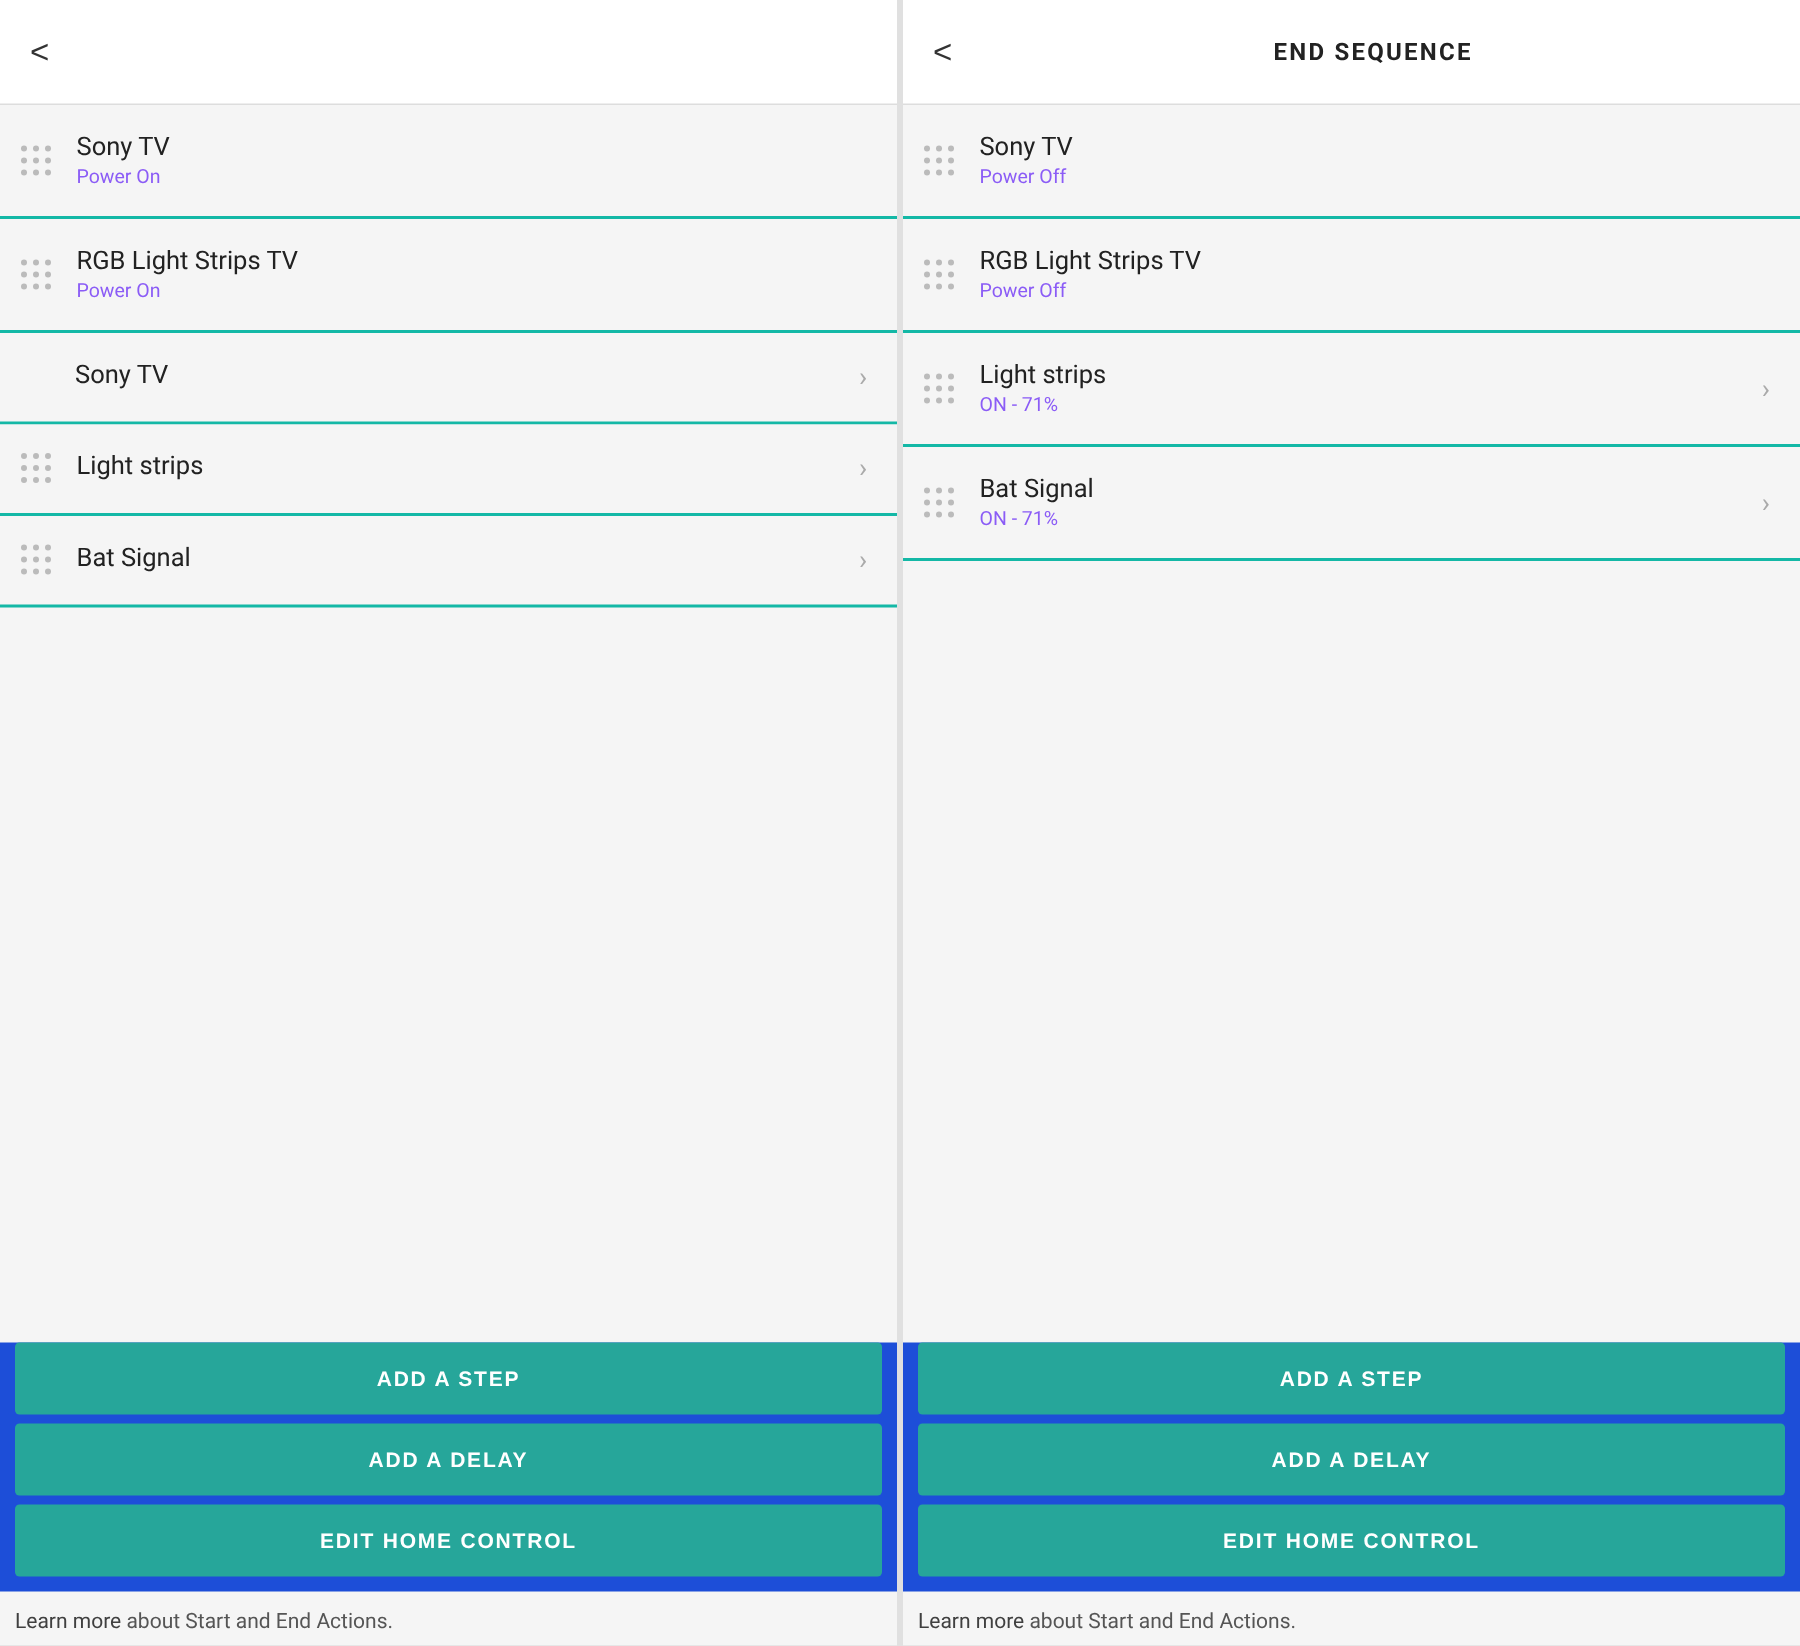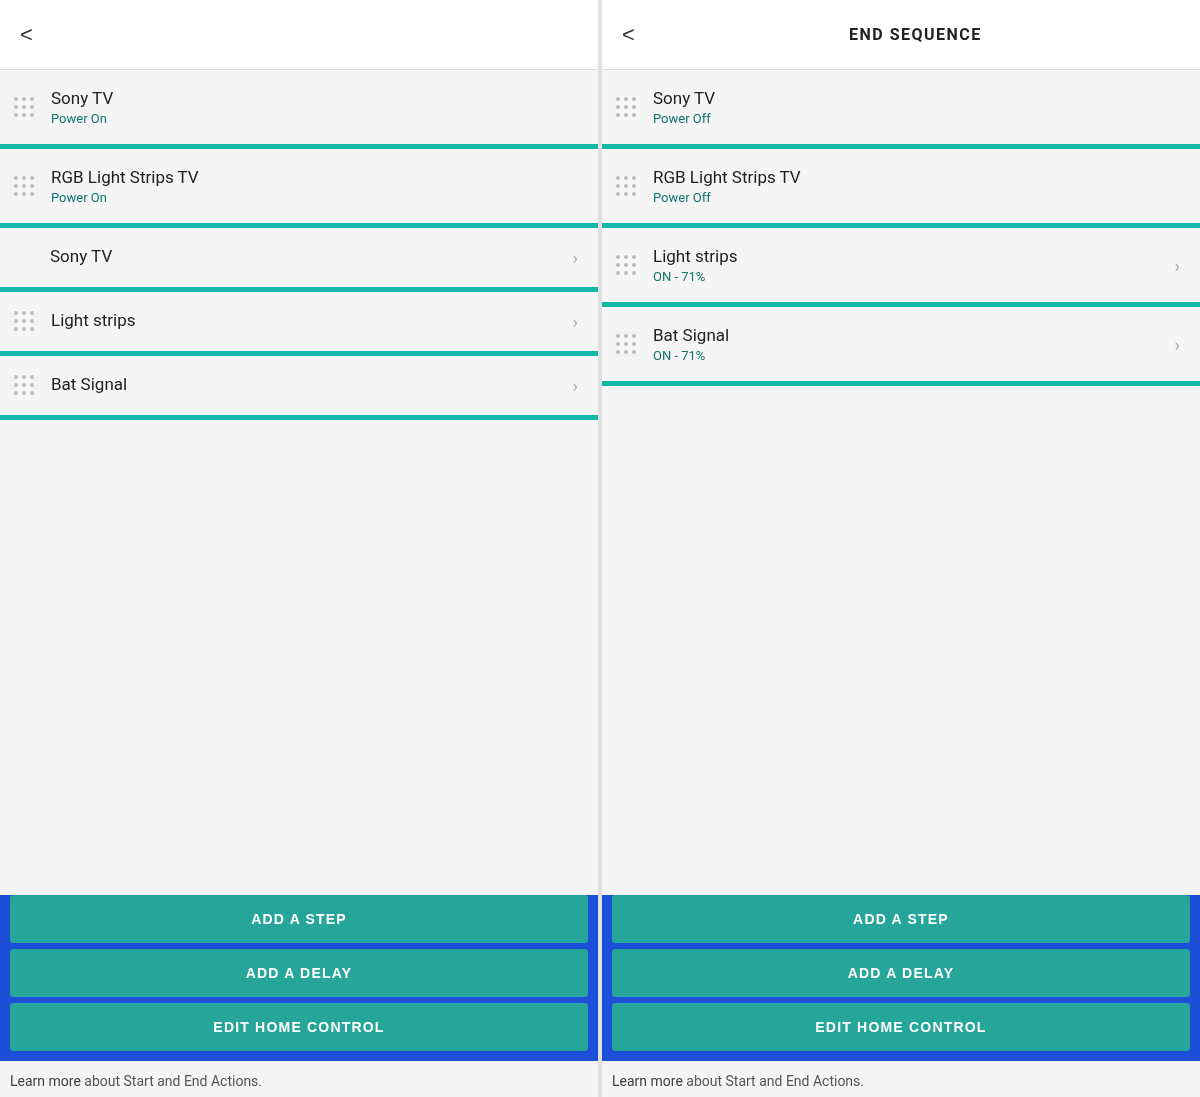--- a/index.html
+++ b/index.html
@@ -52,21 +52,21 @@
 
     .item-list {
       flex: 1;
       overflow-y: auto;
       background: #f5f5f5;
     }
 
     .list-item {
       background: #f5f5f5;
       padding: 18px 20px 18px 14px;
-      border-bottom: 5px solid #14b8a6;
+      border-bottom: 2px solid #14b8a6;
       display: flex;
       align-items: center;
       cursor: pointer;
       justify-content: space-between;
     }
 
     .drag-handle {
       display: grid;
       grid-template-columns: repeat(3, 5px);
       grid-template-rows: repeat(3, 5px);
@@ -88,21 +88,21 @@
 
     .item-name {
       font-size: 17px;
       font-weight: 400;
       color: #222;
       margin-bottom: 3px;
     }
 
     .item-sub {
       font-size: 13px;
-      color: #0f766e;
+      color: #8b5cf6;
     }
 
     .chevron {
       font-size: 18px;
       color: #aaa;
       margin-left: 10px;
     }
 
     .btn-section {
       padding: 0 10px 10px 10px;

